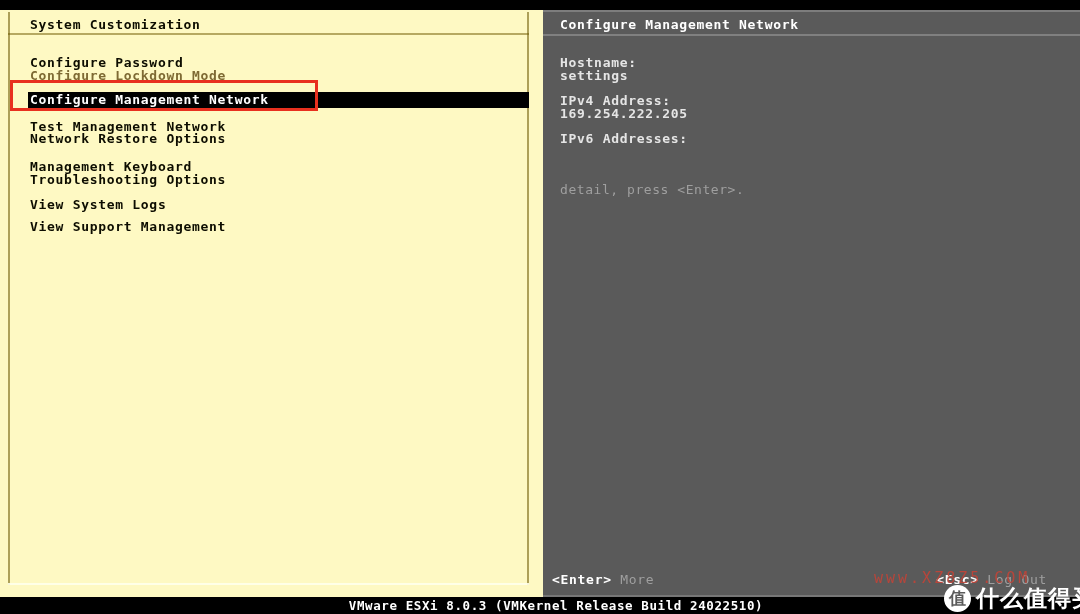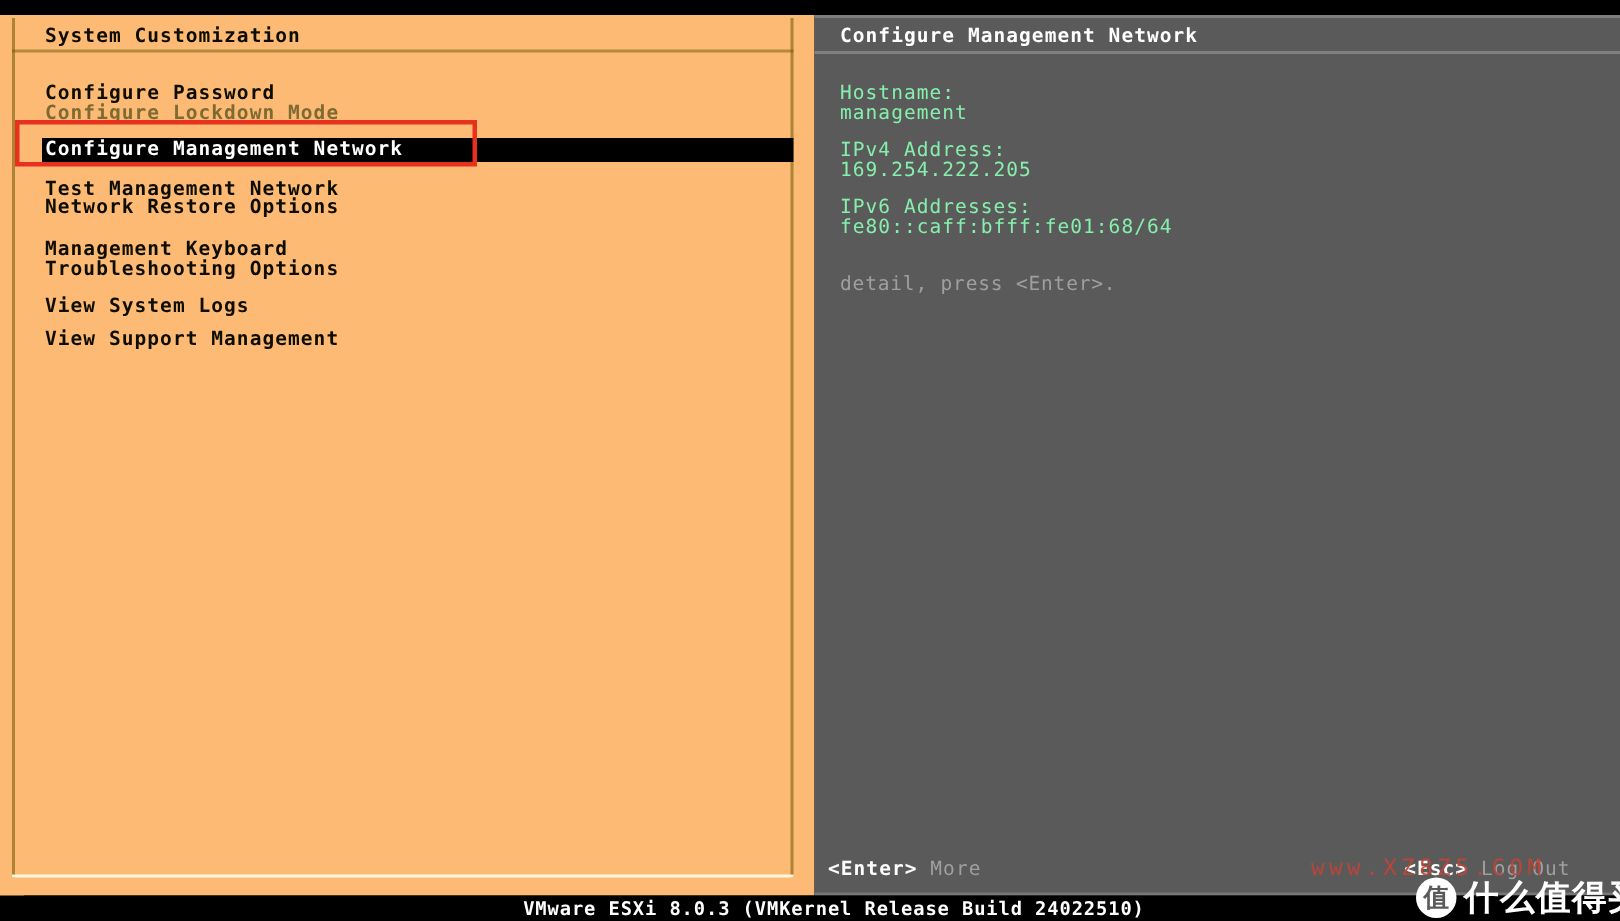--- a/index.html
+++ b/index.html
@@ -16,21 +16,21 @@
     position:absolute;left:16px;bottom:0;width:1080px;height:17px;background:#000;
     display:flex;align-items:center;justify-content:center;
   }
   .bottom-bar span{
     color:#fff;font-weight:bold;font-size:12.5px;letter-spacing:0.6px;white-space:pre;
   }
   
   .main{position:absolute;top:10px;left:0;right:0;bottom:17px;}
   .panel-left{
     position:absolute;top:0;bottom:0;left:0;width:543px;
-    background:#fdba74;
+    background:#fef9c3;
   }
   .panel-right{
     position:absolute;top:0;bottom:0;left:543px;right:0;
     background:#5A5A5A;
     border-top:2px solid #7d7d7d;
     border-bottom:2px solid #777;
     box-sizing:border-box;
   }
   
   .yframe-left{position:absolute;top:2px;bottom:12px;left:8px;width:2px;background:rgba(105,88,0,0.55);}
@@ -54,21 +54,21 @@
   }
   .red-box{
     position:absolute;left:10px;top:70px;width:308px;height:31px;
     border:3px solid #E8301E;box-sizing:border-box;z-index:20;
   }
   
   .rtitle{position:absolute;left:17px;top:5px;font-size:13px;font-weight:bold;letter-spacing:0.7px;color:#fff;white-space:pre;}
   .rsep{position:absolute;left:0;right:0;top:22px;height:2px;background:#808080;}
   .rrow{
     position:absolute;left:17px;height:14px;line-height:14px;
-    font-size:13px;font-weight:normal;letter-spacing:0.7px;white-space:pre;color:#86efac;
+    font-size:13px;font-weight:bold;letter-spacing:0.7px;white-space:pre;color:#e5e5e5;
   }
   .rrow.help{font-weight:normal;color:#9f9f9f;letter-spacing:0.55px;}
   .hotkeys{position:absolute;left:0;right:0;top:560px;height:16px;}
   .hk-left{position:absolute;left:9px;top:0;white-space:pre;font-size:13px;letter-spacing:0.7px;}
   .hk-right{position:absolute;right:33px;top:0;white-space:pre;font-size:13px;letter-spacing:0.7px;}
   .hk-key{color:#fff;font-weight:bold;}
   .hk-label{color:#9f9f9f;font-weight:normal;}
   
   .wm-url{
     position:absolute;left:874px;top:569px;z-index:50;
@@ -120,27 +120,26 @@
     <div class="row" style="top:210px">View Support Management</div>
 
     <div class="red-box"></div>
   </div>
 
   <div class="panel-right">
     <div class="rtitle">Configure Management Network</div>
     <div class="rsep"></div>
 
     <div class="rrow" style="top:44px">Hostname:</div>
-    <div class="rrow" style="top:57px">management</div>
+    <div class="rrow" style="top:57px">settings</div>
 
     <div class="rrow" style="top:82px">IPv4 Address:</div>
     <div class="rrow" style="top:95px">169.254.222.205</div>
 
     <div class="rrow" style="top:120px">IPv6 Addresses:</div>
-    <div class="rrow" style="top:133px">fe80::caff:bfff:fe01:68/64</div>
 
     <div class="rrow help" style="top:170.5px">detail, press &lt;Enter&gt;.</div>
 
     <div class="hotkeys">
       <div class="hk-left"><span class="hk-key">&lt;Enter&gt;</span><span class="hk-label"> <span>More</span></span></div>
       <div class="hk-right"><span class="hk-key">&lt;Esc&gt;</span><span class="hk-label"> <span>Log Out</span></span></div>
     </div>
   </div>
 </div>
 

